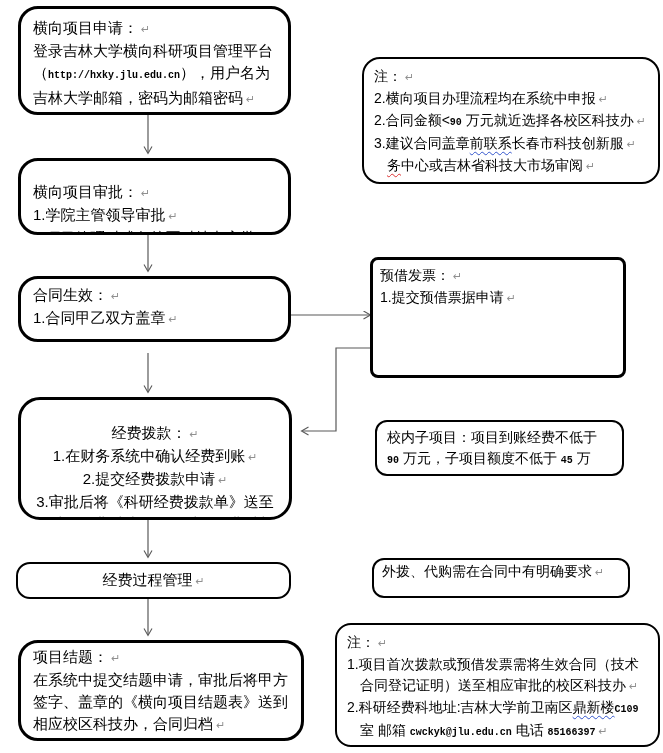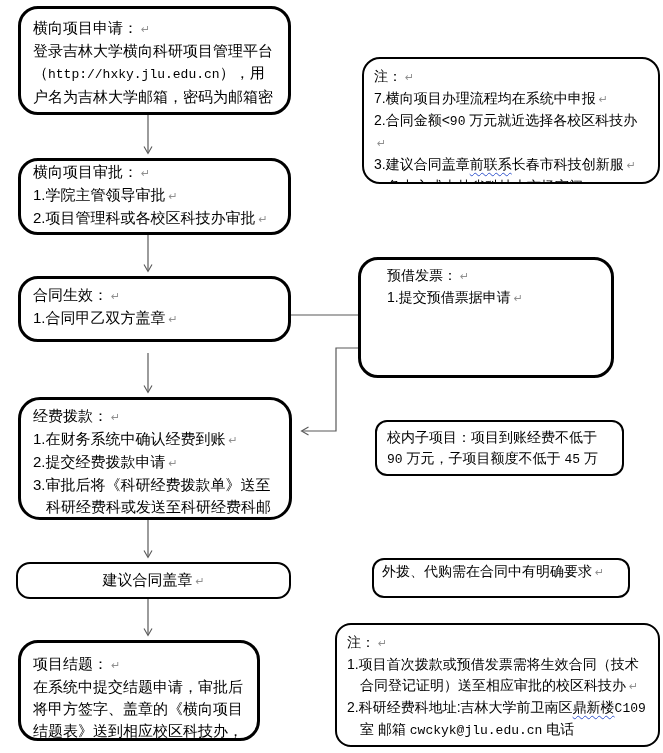--- a/index.html
+++ b/index.html
@@ -11,36 +11,36 @@
   .connectors{position:absolute;left:0;top:0;width:663px;height:753px;pointer-events:none;}
   .box{
     position:absolute;box-sizing:border-box;background:#ffffff;
     border:3px solid #000000;border-radius:20px;
     padding:6px 12px;font-size:15px;line-height:22px;overflow:hidden;
   }
   .line{margin:0;}
   .hang{padding-left:13px;text-indent:-13px;}
   .ind{padding-left:13px;}
   .cr{color:#909090;font-size:11px;margin-left:3px;vertical-align:baseline;}
-  .mono{font-family:"Liberation Mono","DejaVu Sans Mono",monospace;font-size:13px;}
+  .mono{font-family:"Liberation Mono","DejaVu Sans Mono",monospace;font-size:10px;font-weight:bold;}
   .wb{text-decoration:underline wavy #3355cc;text-decoration-thickness:1px;text-underline-offset:3px;margin-top:29px;}
   .wr{text-decoration:underline wavy #dd3333;text-decoration-thickness:1px;text-underline-offset:3px;}
 
   #box-apply{left:18px;top:6px;width:273px;height:109px;padding-top:8px;}
-  #box-approve{left:18px;top:158px;width:273px;height:77px;padding-top:0;}
+  #box-approve{left:18px;top:158px;width:273px;height:77px;padding-top:20px;}
   #box-contract{left:18px;top:276px;width:273px;height:66px;padding-top:5px;}
-  #box-allocation{left:18px;top:397px;width:274px;height:123px;padding-top:5px;border-radius:22px;}
+  #box-allocation{left:18px;top:397px;width:274px;height:123px;padding-top:22px;border-radius:22px;text-align:center;}
   #box-process{left:16px;top:562px;width:275px;height:37px;border-width:2px;border-radius:14px;
     display:flex;align-items:center;justify-content:center;text-align:center;padding:0;}
-  #box-conclusion{left:18px;top:640px;width:242px;height:101px;padding-top:10px;font-family:Liberation Serif, serif;}
+  #box-conclusion{left:18px;top:640px;width:286px;height:101px;padding-top:3px;font-family:Liberation Serif, serif;}
 
   #note1{left:362px;top:57px;width:298px;height:127px;border-width:2px;border-radius:18px;
     font-size:14px;line-height:21px;padding:7px 10px;}
-  #invoice{left:358px;top:257px;width:256px;height:121px;border-width:3px;border-radius:20px;
-    font-size:14px;line-height:21px;padding:5px 26px;}
+  #invoice{left:370px;top:257px;width:256px;height:121px;border-width:3px;border-radius:8px;
+    font-size:14px;line-height:21px;padding:5px 7px;}
   #subproject{left:375px;top:420px;width:249px;height:56px;border-width:2px;border-radius:12px;
     font-size:14px;line-height:21px;padding:5px 10px;}
   #outbound{left:372px;top:558px;width:258px;height:40px;border-width:2px;border-radius:12px;
     font-size:14px;display:flex;align-items:flex-start;padding:0 8px;}
   #note2{left:335px;top:623px;width:325px;height:124px;border-width:2px;border-radius:16px;
     font-size:14px;line-height:21px;padding:7px 10px;}
 </style>
 </head>
 <body>
 
@@ -78,31 +78,31 @@
   </div>
 
   <div class="box" id="box-allocation">
     <div class="line"><span>经费拨款：</span><span class="cr">↵</span></div>
     <div class="line"><span>1.在财务系统中确认经费到账</span><span class="cr">↵</span></div>
     <div class="line"><span>2.提交经费拨款申请</span><span class="cr">↵</span></div>
     <div class="line hang"><span>3.审批后将《科研经费拨款单》送至科研经费科或发送至科研经费科邮箱.</span></div>
   </div>
 
   <div class="box" id="box-process">
-    <div class="line"><span>建议合同盖章</span><span class="cr">↵</span></div>
+    <div class="line"><span>经费过程管理</span><span class="cr">↵</span></div>
   </div>
 
   <div class="box" id="box-conclusion">
     <div class="line"><span>项目结题：</span><span class="cr">↵</span></div>
     <div class="line"><span>在系统中提交结题申请，审批后将甲方签字、盖章的《横向项目结题表》送到相应校区科技办，合同归档</span><span class="cr">↵</span></div>
   </div>
 
   <div class="box" id="note1">
     <div class="line"><span>注：</span><span class="cr">↵</span></div>
-    <div class="line"><span>7.横向项目办理流程均在系统中申报</span><span class="cr">↵</span></div>
+    <div class="line"><span>2.横向项目办理流程均在系统中申报</span><span class="cr">↵</span></div>
     <div class="line"><span>2.合同金额&lt;</span><span class="mono">90</span><span> 万元就近选择各校区科技办</span><span class="cr">↵</span></div>
     <div class="line"><span>3.建议合同盖章</span><span class="wb">前联系</span><span>长春市科技创新服</span><span class="cr">↵</span></div>
     <div class="line ind"><span class="wr">务</span><span>中心或吉林省科技大市场审阅</span><span class="cr">↵</span></div>
   </div>
 
   <div class="box" id="invoice">
     <div class="line"><span>预借发票：</span><span class="cr">↵</span></div>
     <div class="line"><span>1.提交预借票据申请</span><span class="cr">↵</span></div>
   </div>
 

